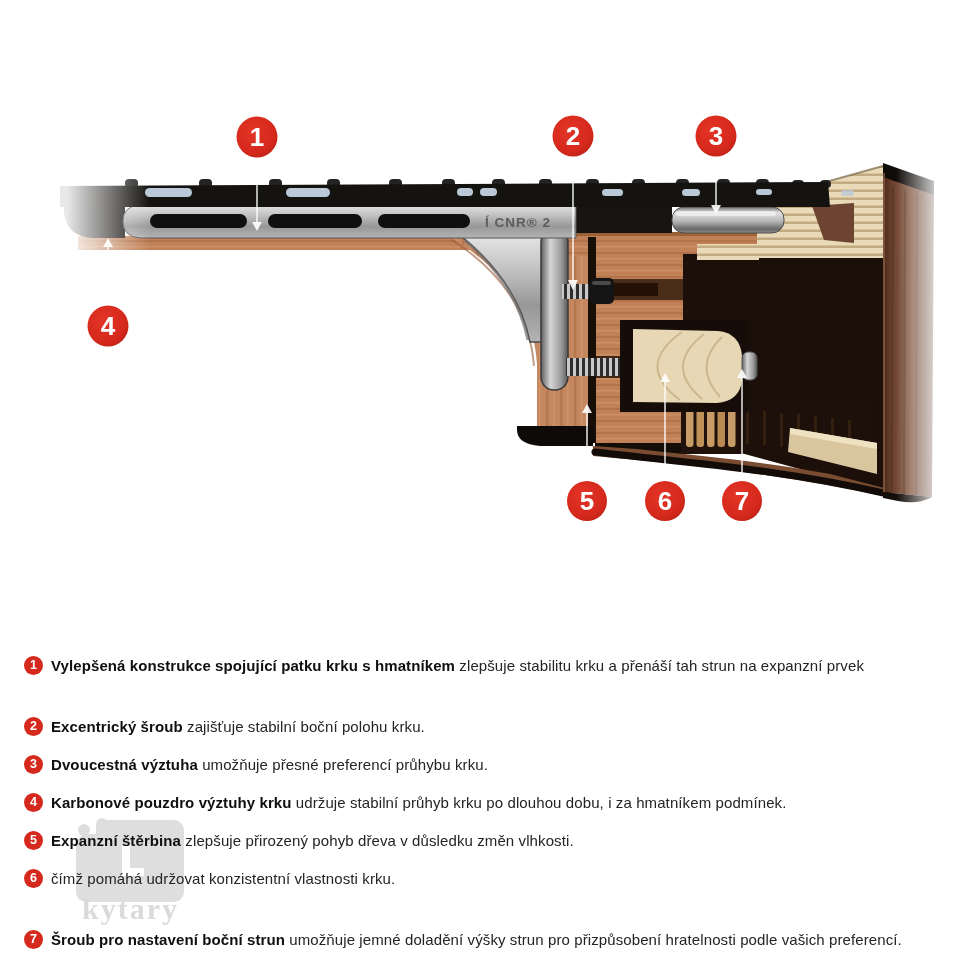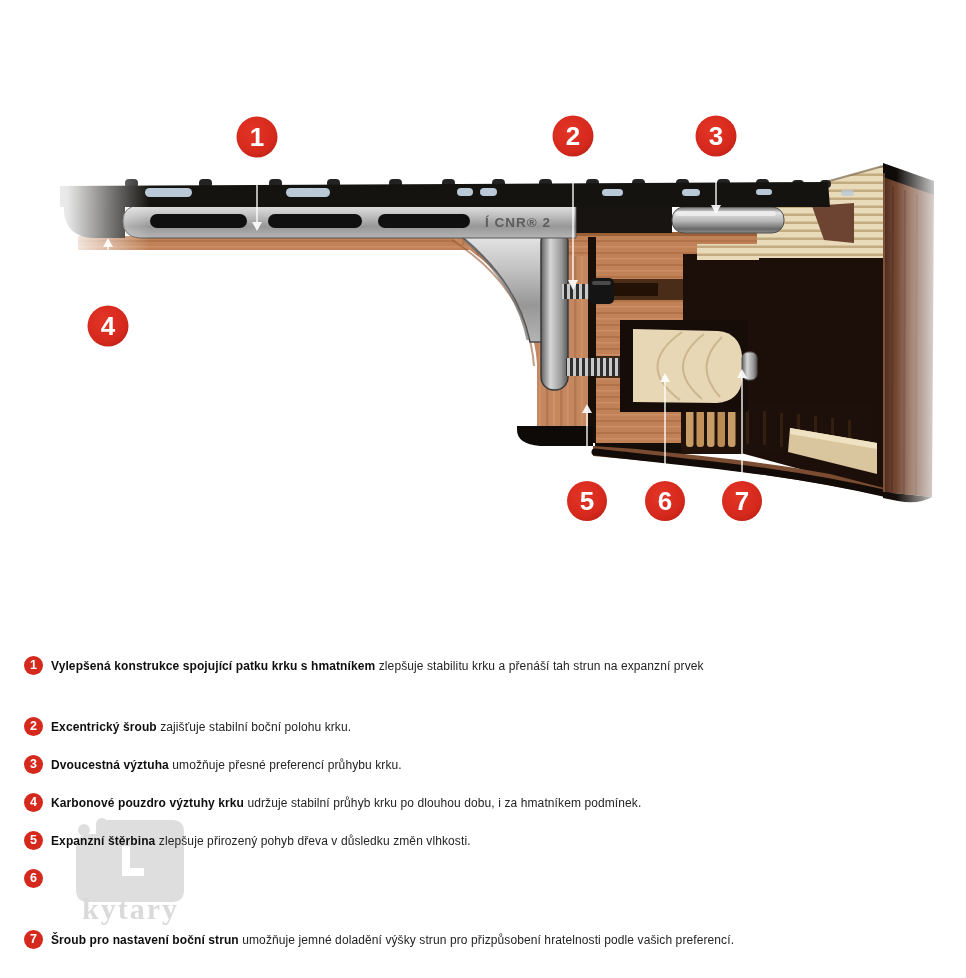--- a/index.html
+++ b/index.html
@@ -8,21 +8,21 @@
     font-family:"Liberation Sans", sans-serif;
   }
   .diagram-svg{position:absolute;left:0;top:0;}
   
   .legend-row{position:absolute;left:24px;display:flex;align-items:flex-start;z-index:3;}
   .bullet{
     width:19px;height:19px;border-radius:50%;background:#d6291d;color:#ffffff;
     font-size:12.5px;font-weight:bold;display:flex;align-items:center;justify-content:center;
     flex:0 0 19px;margin-top:2px;line-height:1;
   }
-  .ltext{margin-left:8px;font-size:12px;line-height:24px;color:#242424;white-space:nowrap;letter-spacing:.1px;}
+  .ltext{margin-left:8px;font-size:15px;line-height:24px;color:#242424;white-space:nowrap;letter-spacing:.1px;}
   .ltext .b{font-weight:bold;color:#0f0f0f;}
   
   .watermark{position:absolute;left:68px;top:816px;z-index:1;opacity:.55;}
   .wm-text{
     position:absolute;left:14px;top:76px;font-size:30px;font-weight:bold;color:#bdbdbd;
     letter-spacing:2px;font-family:Liberation Serif, serif;
   }
 </style>
 </head>
 <body>
@@ -336,20 +336,21 @@
   <div class="legend-row" style="top:829px">
     <div class="bullet">5</div>
     <div class="ltext">
       <span class="b">Expanzní štěrbina</span> <span>zlepšuje přirozený pohyb dřeva v důsledku změn vlhkosti.</span>
     </div>
   </div>
 
   <div class="legend-row" style="top:867px">
     <div class="bullet">6</div>
     <div class="ltext">
+      <div><span>čímž pomáhá udržovat konzistentní vlastnosti krku.</span></div>
     </div>
   </div>
 
   <div class="legend-row" style="top:928px">
     <div class="bullet">7</div>
     <div class="ltext">
       <span class="b">Šroub pro nastavení boční strun</span> <span>umožňuje jemné doladění výšky strun pro přizpůsobení hratelnosti podle vašich preferencí.</span>
     </div>
   </div>
 

